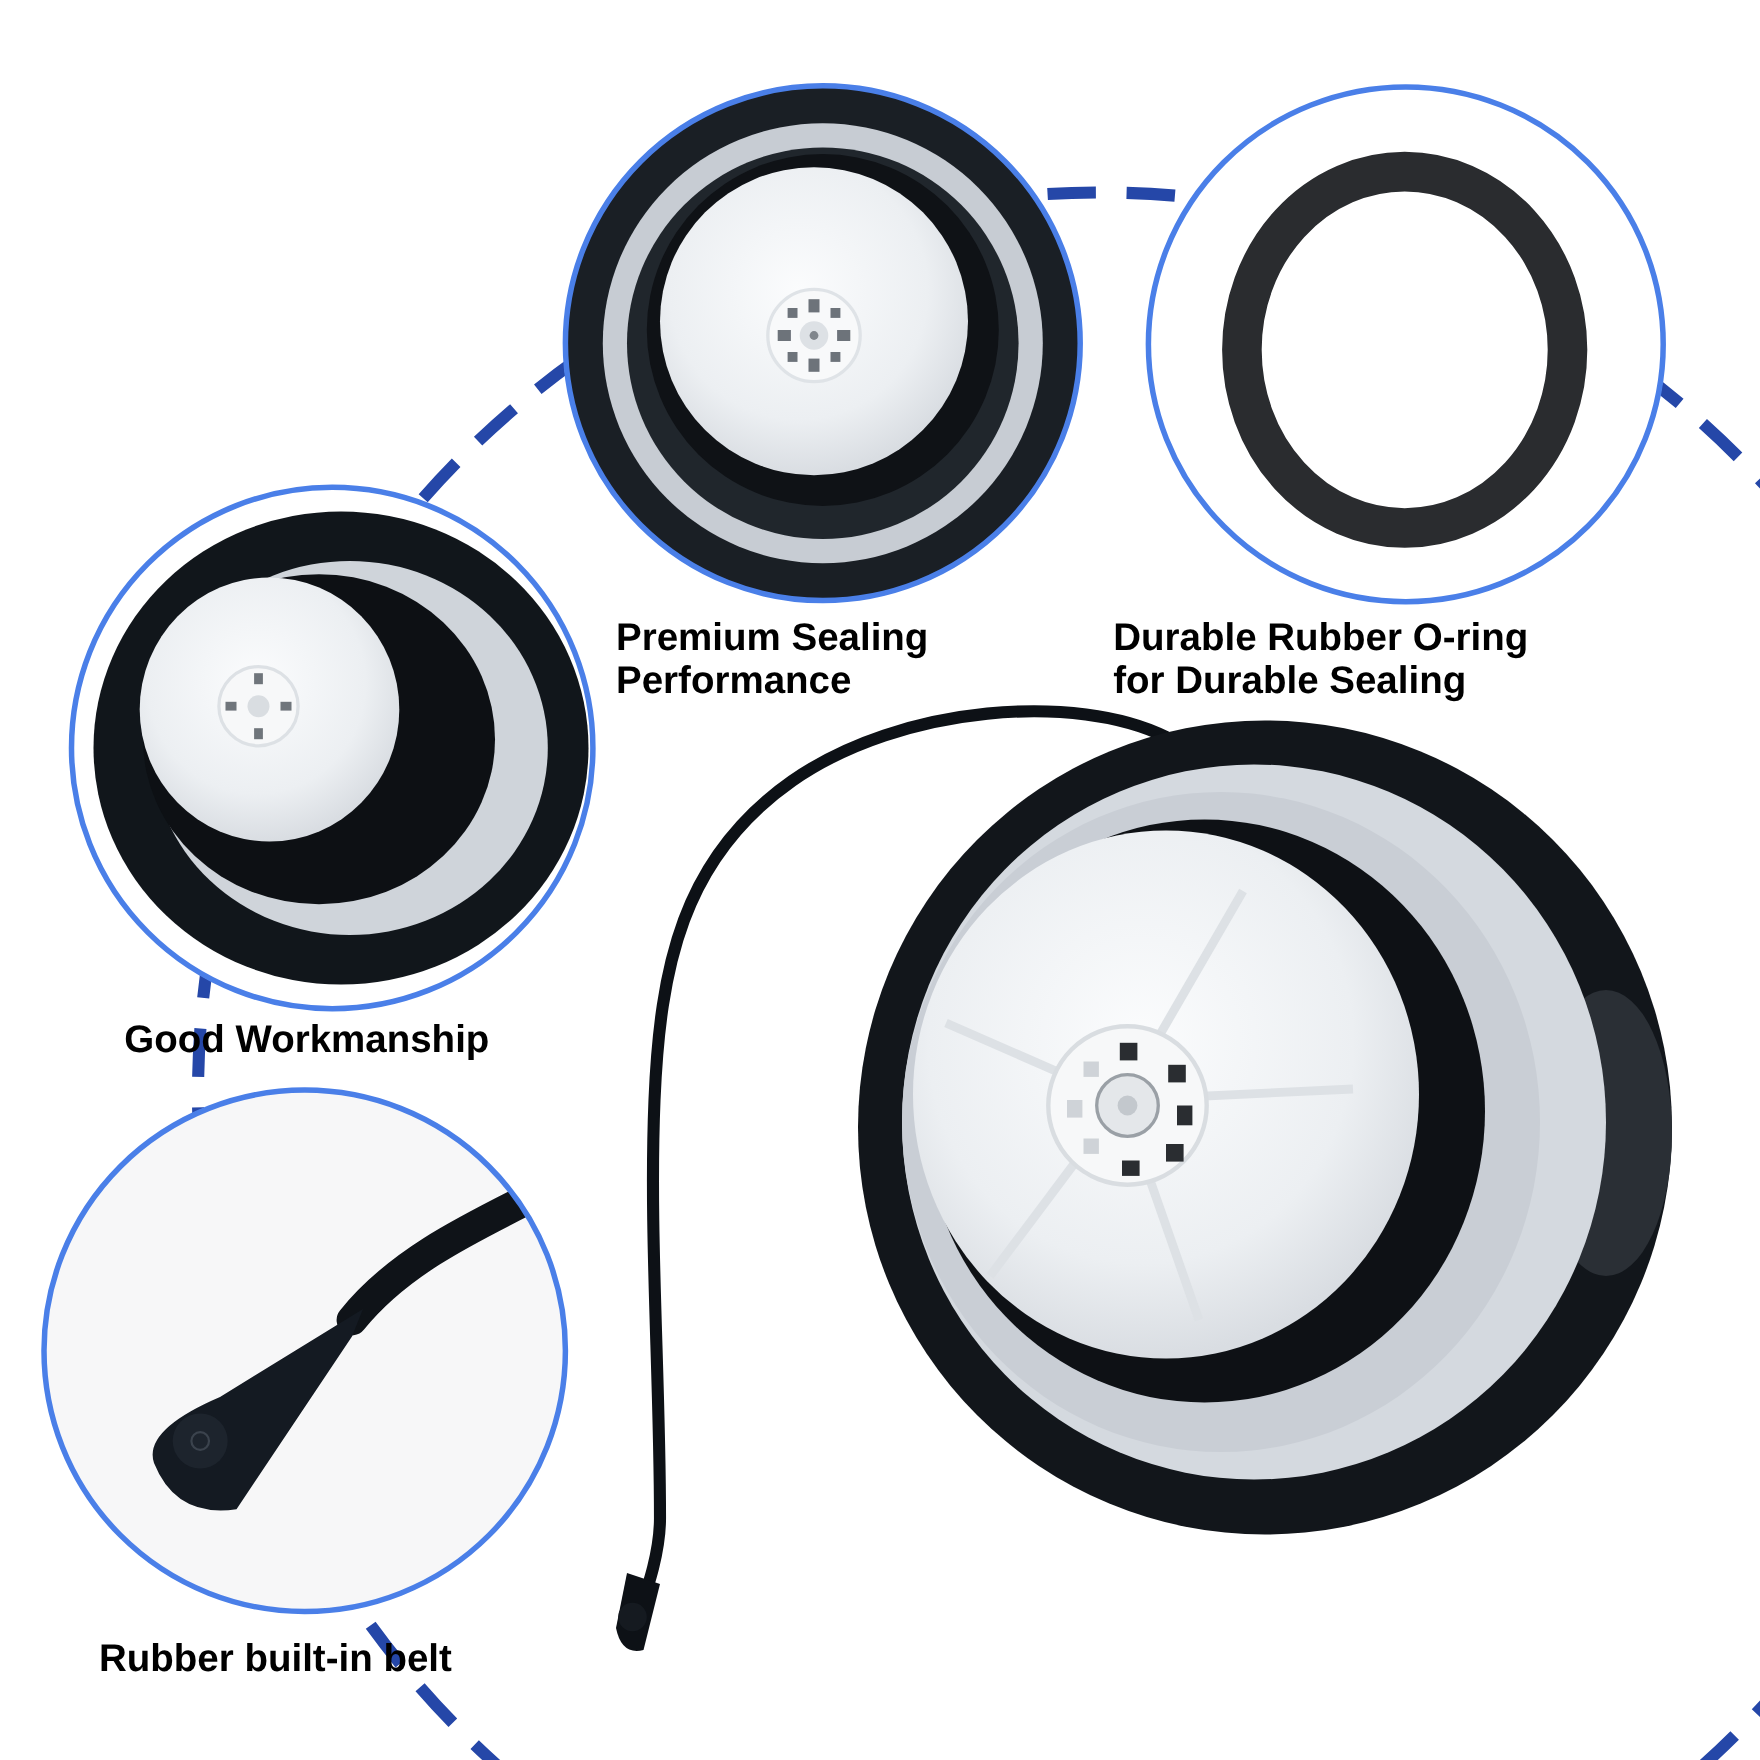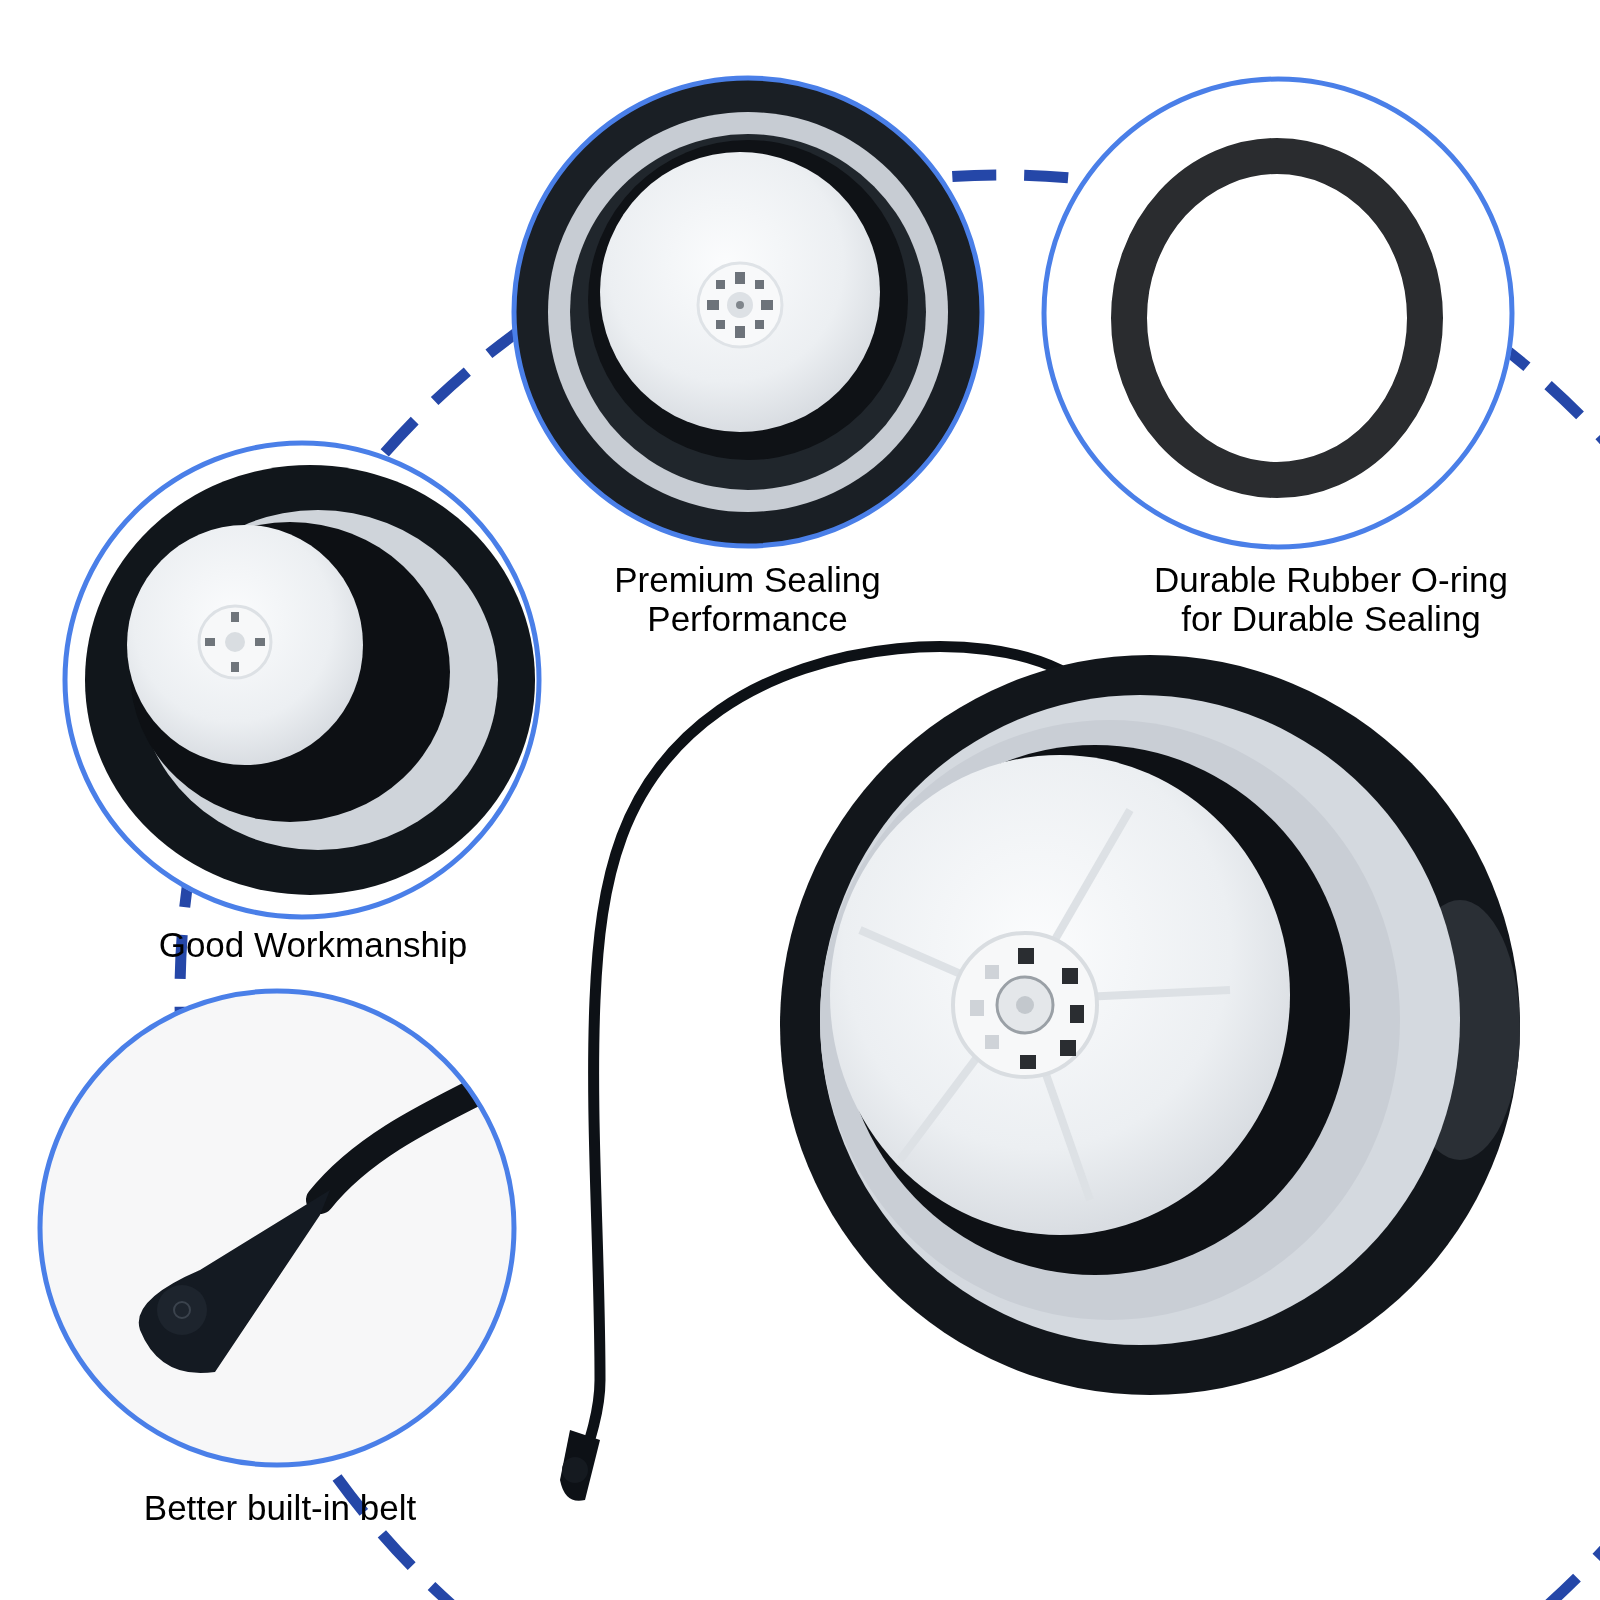--- a/index.html
+++ b/index.html
@@ -1,18 +1,18 @@
 <!DOCTYPE html>
 <html><head>
 <meta charset="utf-8">
 <style>
   html,body{margin:0;padding:0;background:#ffffff;}
   body{width:1600px;height:1600px;position:relative;overflow:hidden;font-family:"Liberation Sans",sans-serif;}
   .layer{position:absolute;left:0;top:0;width:1600px;height:1600px;}
-  .label{position:absolute;font-weight:normal;color:#000;font-size:35px;line-height:39px;text-align:center;white-space:nowrap;}
+  .label{position:absolute;font-weight:bold;color:#000;font-size:35px;line-height:39px;white-space:nowrap;}
 </style>
 </head>
 <body>
 
 <svg class="layer" viewBox="0 0 1600 1600" xmlns="http://www.w3.org/2000/svg">
   <defs>
     <clipPath id="c1">
         <circle cx="748" cy="312" r="234"></circle>
       </clipPath>
     <clipPath id="c2">
@@ -134,20 +134,20 @@
     <circle cx="1025" cy="1005" r="28" fill="#e4e7ea" stroke="#9aa0a6" stroke-width="3"></circle>
     <circle cx="1025" cy="1005" r="9" fill="#c3c8cd"></circle>
   </g>
 </svg>
 
 <div class="label" style="left:560px;top:560px;width:375px;">
   <div>Premium Sealing</div>
   <div>Performance</div>
 </div>
 
-<div class="label" style="left:1101px;top:560px;width:460px;">
+<div class="label" style="left:1012px;top:560px;width:460px;">
   <div>Durable Rubber O-ring</div>
   <div>for Durable Sealing</div>
 </div>
 
 <div class="label" style="left:113px;top:925px;width:400px;">Good Workmanship</div>
 
-<div class="label" style="left:90px;top:1488px;width:380px;">Better built-in belt</div>
+<div class="label" style="left:90px;top:1488px;width:380px;">Rubber built-in belt</div>
 
 </body></html>

